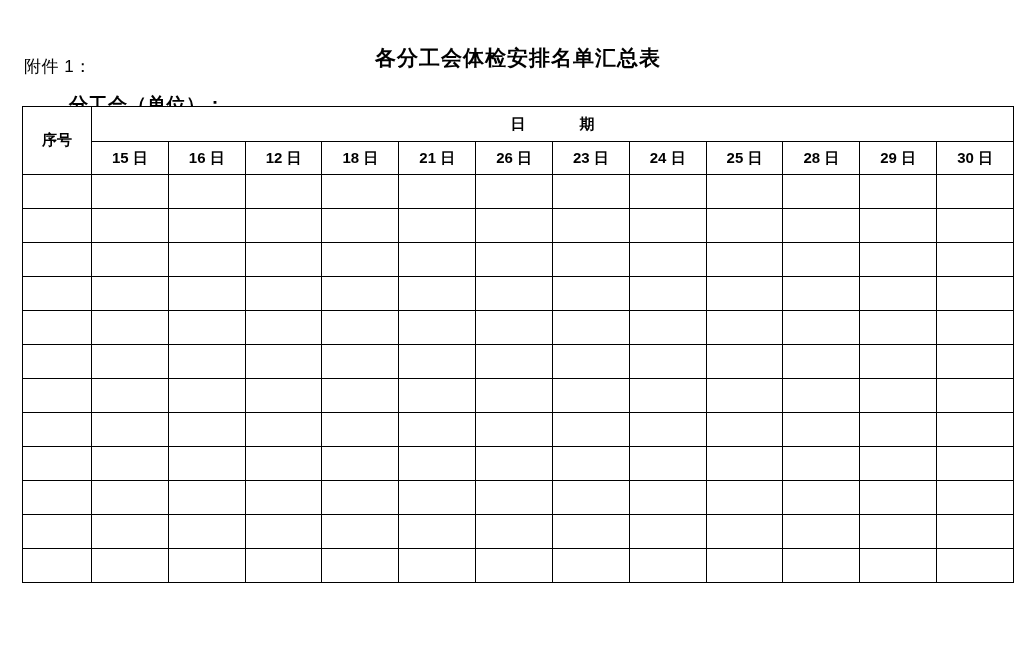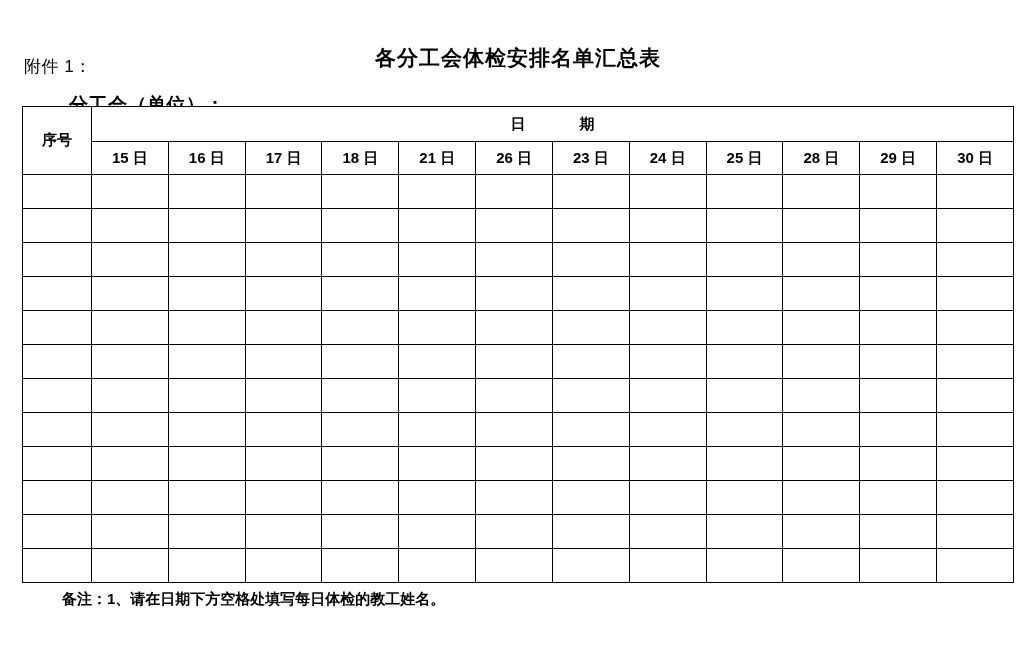--- a/index.html
+++ b/index.html
@@ -109,21 +109,21 @@
 
   <table class="main-table">
     <tbody id="table-body">
         <tr class="head-row-1">
           <td class="seq-head" rowspan="2">序号</td>
           <td class="date-group-head" colspan="12">日　　期</td>
         </tr>
         <tr class="date-head-row">
           <td>15 日</td>
           <td>16 日</td>
-          <td>17 日</td>
+          <td>12 日</td>
           <td>18 日</td>
           <td>21 日</td>
           <td>26 日</td>
           <td>23 日</td>
           <td>24 日</td>
           <td>25 日</td>
           <td>28 日</td>
           <td>29 日</td>
           <td>30 日</td>
         </tr>
@@ -304,16 +304,15 @@
           <td></td>
           <td></td>
           <td></td>
           <td></td>
           <td></td>
         </tr>
       </tbody>
   </table>
 
   <div class="notes">
-    <div class="note-line-1">备注：1、请在日期下方空格处填写每日体检的教工姓名。</div>
   </div>
 
 </div>
 
 </body></html>

